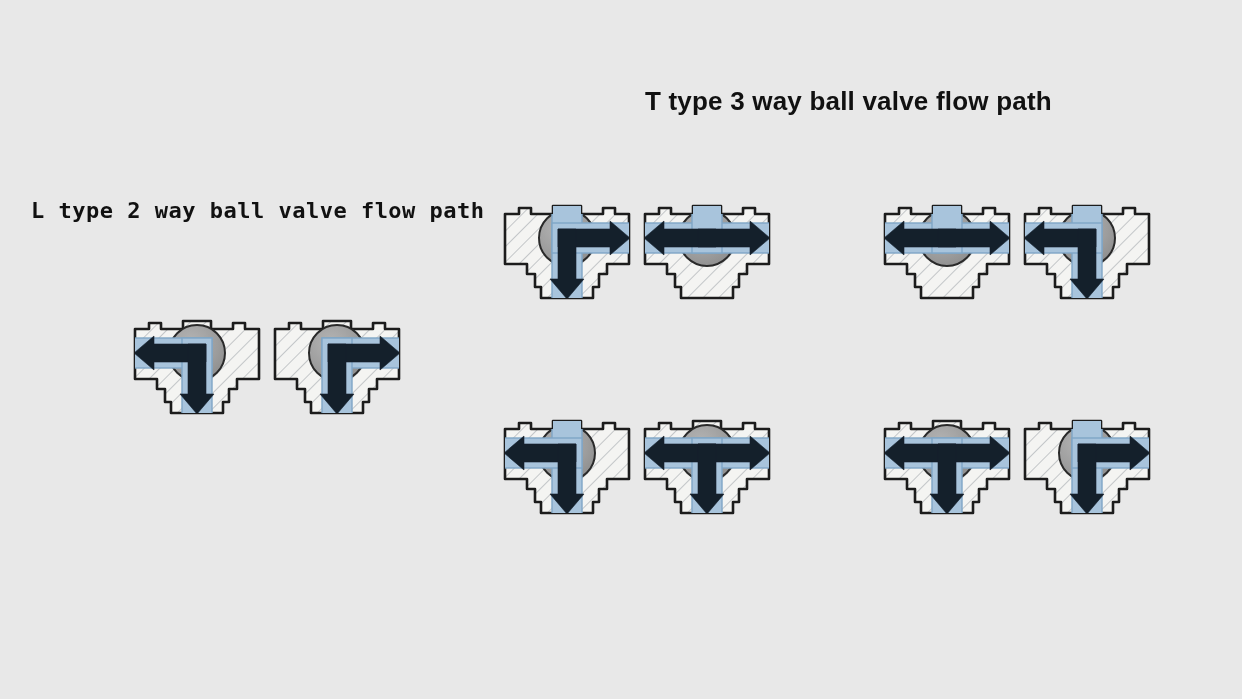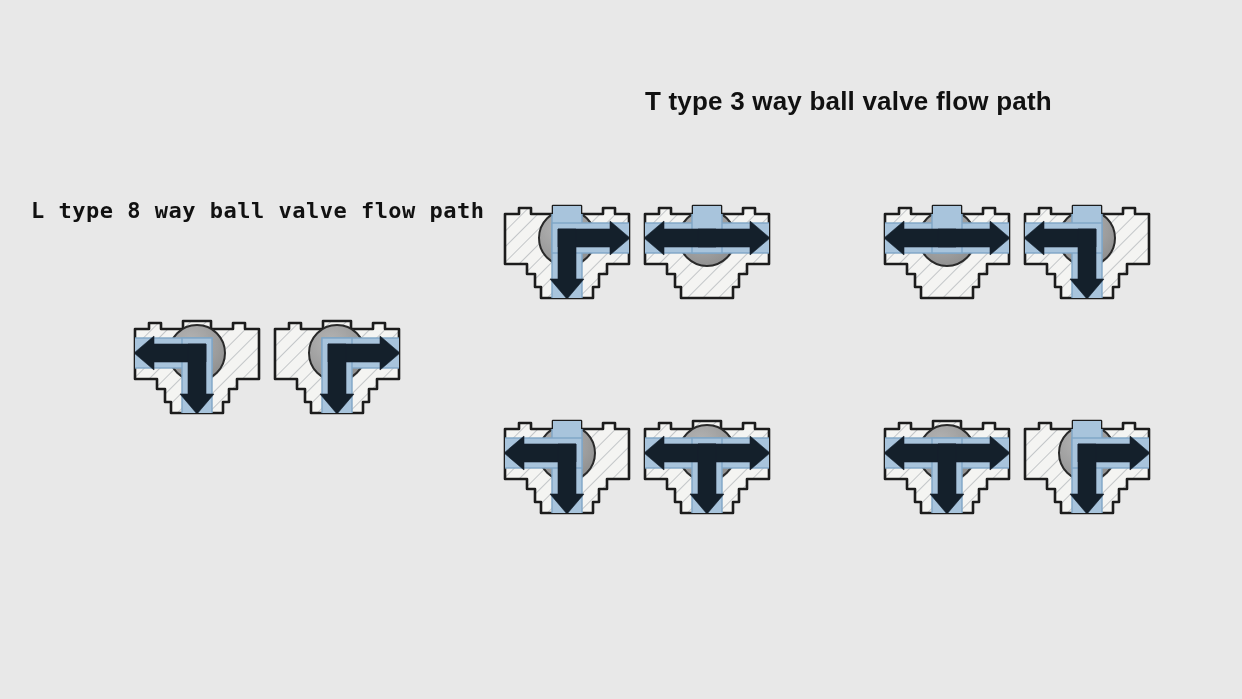--- a/index.html
+++ b/index.html
@@ -53,21 +53,21 @@
     overflow: visible;
   }
 </style>
 </head>
 <body>
 
 <div class="stage">
 
   <div class="title title-t">T type 3 way ball valve flow path</div>
 
-  <div class="title title-l">L type 8 way ball valve flow path</div>
+  <div class="title title-l">L type 2 way ball valve flow path</div>
 
   <div id="valve-layer">
       <div class="valve" title="Flow turns from bottom port to left port" style="left: 127px; top: 307px;">
         <svg viewBox="0 0 140 115">
           <defs>
             <pattern id="hatch-1" patternUnits="userSpaceOnUse" width="11" height="11" patternTransform="rotate(45)">
               <rect width="11" height="11" fill="#f4f4f2"></rect>
               <line x1="0" y1="0" x2="0" y2="11" stroke="#9aa0a6" stroke-width="1.1"></line>
             </pattern>
             <clipPath id="bodyclip-1">

